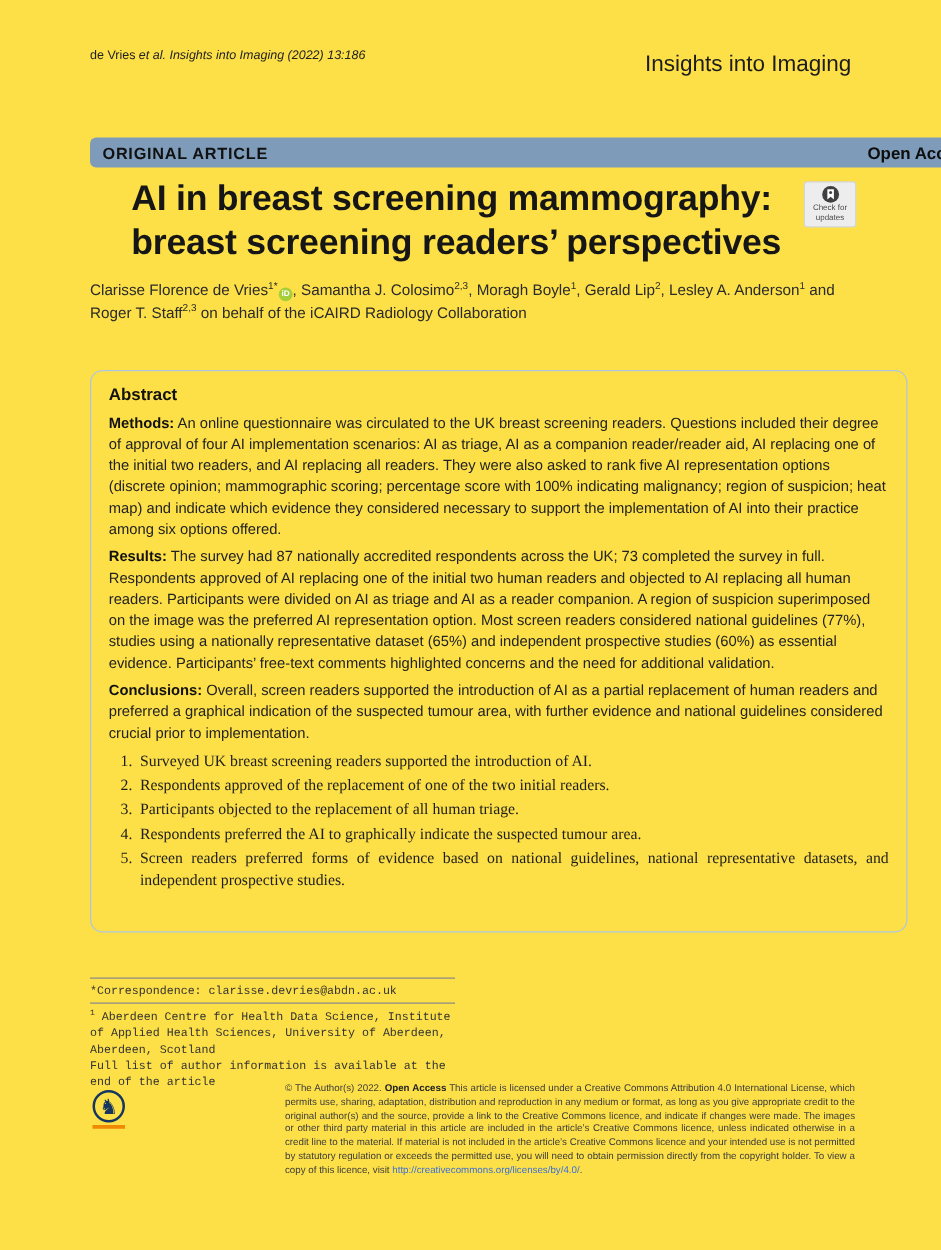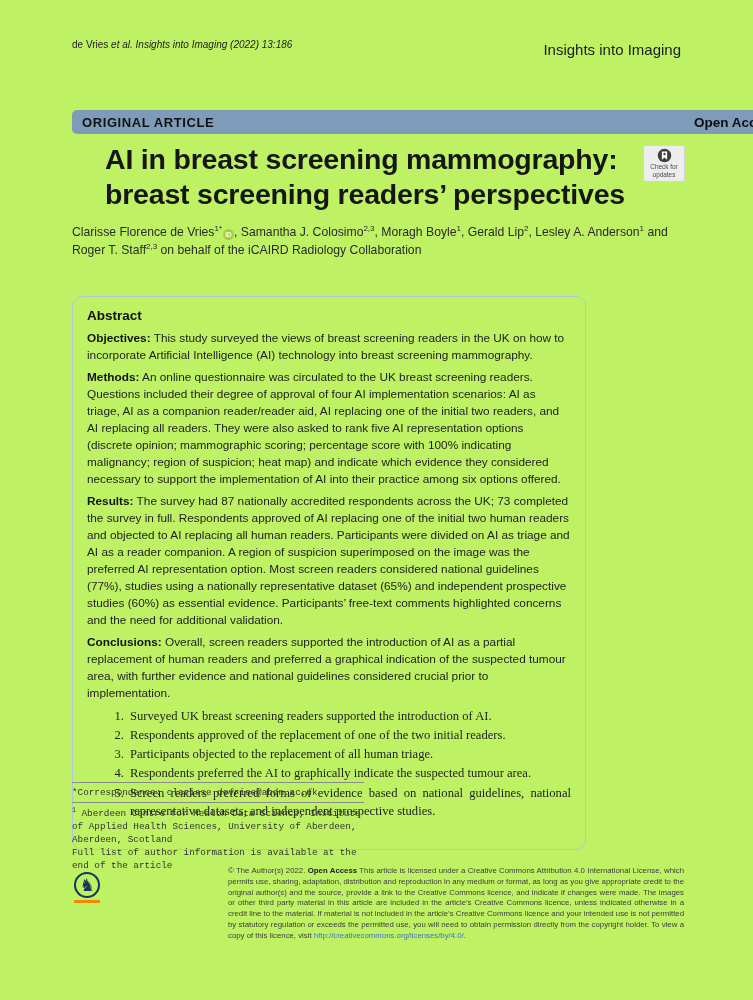--- a/index.html
+++ b/index.html
@@ -1,29 +1,29 @@
 <!DOCTYPE html>
 <html style="--banner_bg: #7e9cba; --box_border: #aec7df; --orcid_green: #a6ce39; --springer_navy: #16365f; --springer_orange: #f18903; --link_blue: #3a6fd8;"><head>
 <meta charset="utf-8">
 <style>
   * { margin: 0; padding: 0; box-sizing: border-box; }
   html,body { background: #fff; }
   .page {
     position: relative;
     width: 753px; height: 1000px;
-    background: #bef264;
+    background: #fde047;
     font-family: "Liberation Sans", "DejaVu Sans", sans-serif;
     color: #1a1a1a;
     overflow: hidden;
   }
   
   .header { position: absolute; top: 38px; left: 72px; right: 72px; }
   .cite-block { float: left; font-size: 10px; line-height: 1.45; color: #222; }
   .cite-line .it { font-style: italic; }
-  .journal-name { float: right; font-size: 15px; color: #1c1c1c; margin-top: 3px; }
+  .journal-name { float: right; font-size: 18px; color: #1c1c1c; margin-top: 3px; }
   
   .banner {
     position: absolute; top: 110px; left: 72px; width: 717px; height: 24px;
     background: var(--banner_bg, #7e9cba);
     border-radius: 5px;
     display: flex; align-items: center; justify-content: space-between;
     padding: 0 10px;
   }
   .banner .atype { font-size: 13px; font-weight: bold; letter-spacing: 0.6px; color: #111; }
   .banner .oa { font-size: 13.5px; font-weight: bold; color: #0d0d0d; }
@@ -49,32 +49,32 @@
   }
   .authors sup { font-size: 8px; vertical-align: super; line-height: 0; }
   .orcid {
     display: inline-block; width: 11px; height: 11px; border-radius: 50%;
     background: var(--orcid_green, #a6ce39); color: #fff;
     font-size: 6.5px; font-weight: bold; text-align: center; line-height: 11px;
     vertical-align: -1px; margin-left: 1px; cursor: pointer;
   }
   
   .abstract-box {
-    position: absolute; top: 296px; left: 72px; width: 514px; min-height: 450px;
+    position: absolute; top: 296px; left: 72px; width: 654px; min-height: 450px;
     border: 1px solid var(--box_border, #aec7df); border-radius: 10px;
-    padding: 11px 14px 28px 14px;
+    padding: 11px 14px 16px 14px;
   }
   .abs-heading { font-size: 13.5px; font-weight: bold; margin-bottom: 7px; color: #111; }
   .abs-para { font-size: 11.8px; line-height: 1.44; color: #222; margin-bottom: 5px; }
   .abs-para b { color: #111; }
   .kp-heading { font-size: 13.5px; font-weight: bold; margin: 13px 0 10px 0; color: #111; }
   .kp-list {
     font-family: "Liberation Serif", "DejaVu Serif", serif;
     font-size: 12.6px; line-height: 1.45; color: #1e1e1e;
-    margin-left: 40px;
+    margin-left: 22px;
   }
   .kp-list li { padding-left: 3px; margin-bottom: 1px; text-align: justify; }
   
   .footnotes { position: absolute; top: 782px; left: 72px; width: 292px; font-size: 9.3px; line-height: 1.4; color: #333; font-family: Liberation Mono, monospace; }
   .footnotes .rule { border: 0; border-top: 1px solid #8a8a8a; margin: 0 0 3px 0; }
   .footnotes .corr { margin-bottom: 3px; }
   .footnotes sup { font-size: 6.5px; vertical-align: super; }
   
   .footer-logo { position: absolute; top: 872px; left: 74px; display: flex; align-items: center; cursor: default; }
   .horse-wrap { display: inline-flex; flex-direction: column; align-items: center; margin-right: 7px; }
@@ -124,21 +124,20 @@
         <div>Check for</div>
         <div>updates</div>
       </div>
     </div>
   </div>
 
   <p class="authors"><span>Clarisse Florence de Vries</span><sup>1*</sup><span class="orcid">iD</span><span>, Samantha J. Colosimo</span><sup>2,3</sup><span>, Moragh Boyle</span><sup>1</sup><span>, Gerald Lip</span><sup>2</sup><span>, Lesley A. Anderson</span><sup>1</sup><span> and Roger T. Staff</span><sup>2,3</sup><span> on behalf of the iCAIRD Radiology Collaboration</span></p>
 
   <div class="abstract-box">
     <div class="abs-heading">Abstract</div>
-    <p class="abs-para"><b>Objectives:</b><span> This study surveyed the views of breast screening readers in the UK on how to incorporate Artificial Intelligence (AI) technology into breast screening mammography.</span></p>
     <p class="abs-para"><b>Methods:</b><span> An online questionnaire was circulated to the UK breast screening readers. Questions included their degree of approval of four AI implementation scenarios: AI as triage, AI as a companion reader/reader aid, AI replacing one of the initial two readers, and AI replacing all readers. They were also asked to rank five AI representation options (discrete opinion; mammographic scoring; percentage score with 100% indicating malignancy; region of suspicion; heat map) and indicate which evidence they considered necessary to support the implementation of AI into their practice among six options offered.</span></p>
     <p class="abs-para"><b>Results:</b><span> The survey had 87 nationally accredited respondents across the UK; 73 completed the survey in full. Respondents approved of AI replacing one of the initial two human readers and objected to AI replacing all human readers. Participants were divided on AI as triage and AI as a reader companion. A region of suspicion superimposed on the image was the preferred AI representation option. Most screen readers considered national guidelines (77%), studies using a nationally representative dataset (65%) and independent prospective studies (60%) as essential evidence. Participants’ free-text comments highlighted concerns and the need for additional validation.</span></p>
     <p class="abs-para"><b>Conclusions:</b><span> Overall, screen readers supported the introduction of AI as a partial replacement of human readers and preferred a graphical indication of the suspected tumour area, with further evidence and national guidelines considered crucial prior to implementation.</span></p>
     <ol class="kp-list">
       <li>Surveyed UK breast screening readers supported the introduction of AI.</li>
       <li>Respondents approved of the replacement of one of the two initial readers.</li>
       <li>Participants objected to the replacement of all human triage.</li>
       <li>Respondents preferred the AI to graphically indicate the suspected tumour area.</li>
       <li>Screen readers preferred forms of evidence based on national guidelines, national representative datasets, and independent prospective studies.</li>
     </ol>

